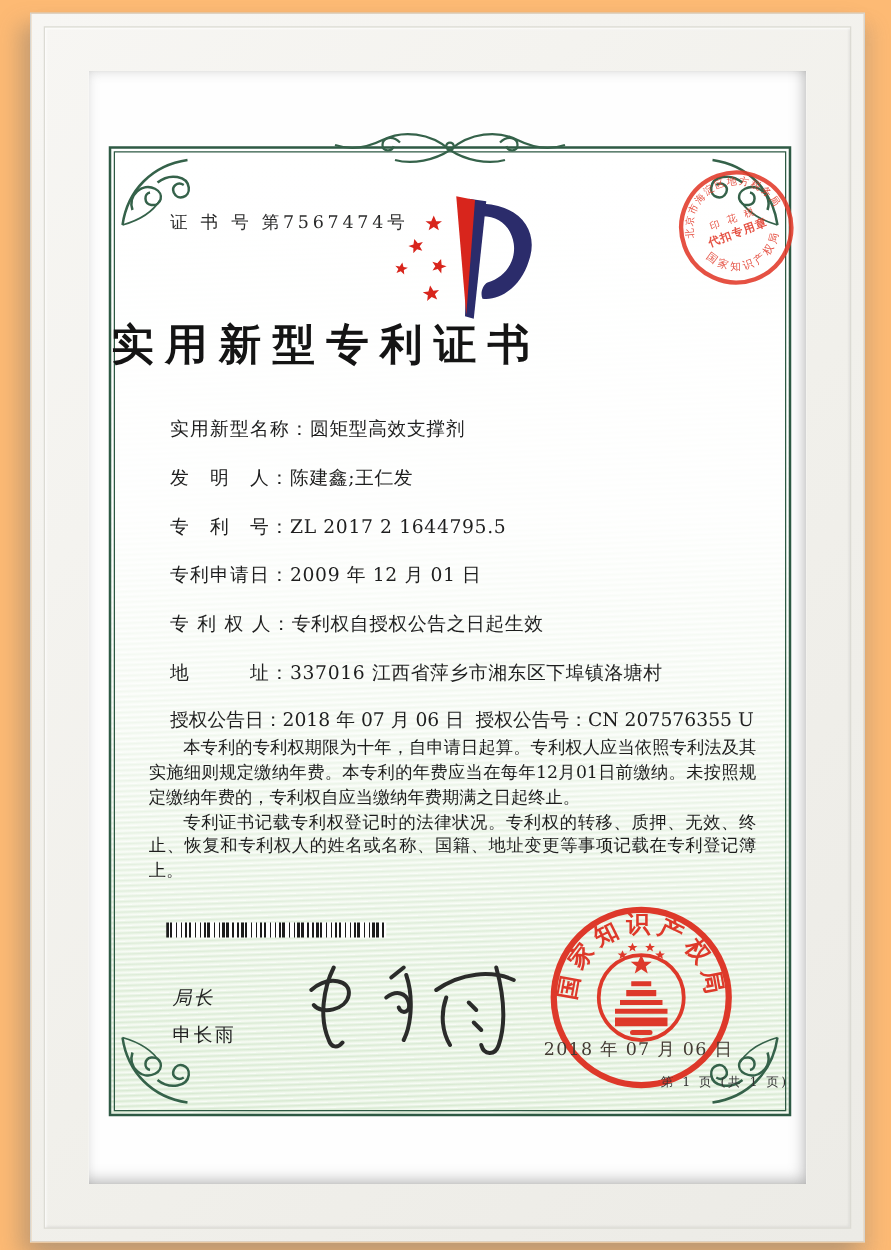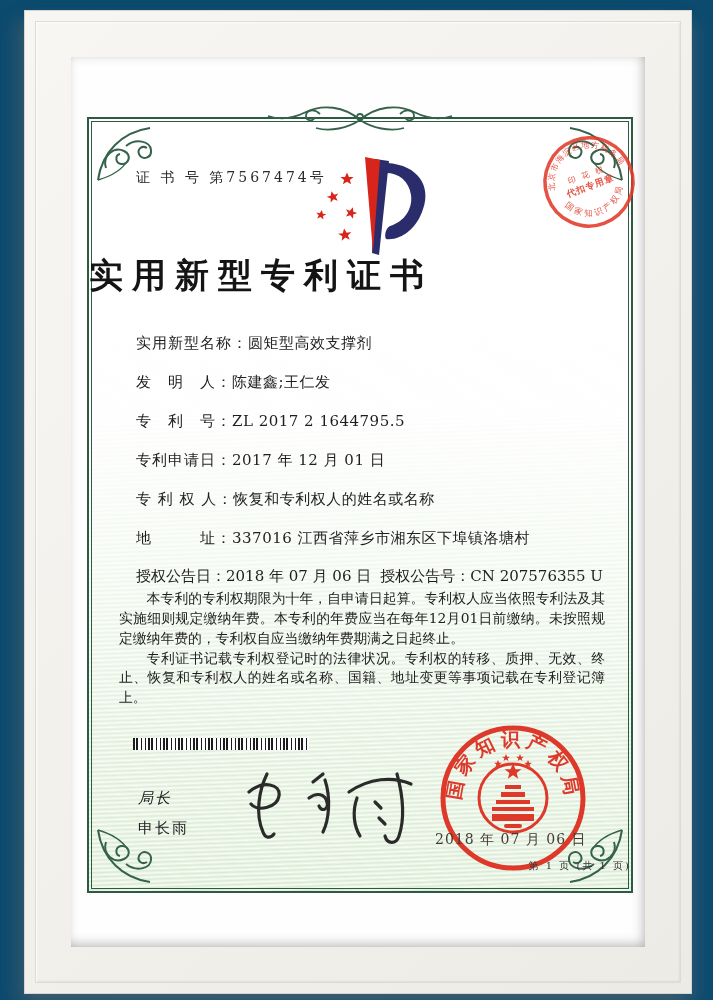--- a/index.html
+++ b/index.html
@@ -1,16 +1,16 @@
 <!DOCTYPE html>
 <html><head>
 <meta charset="utf-8">
 <style>
   html,body{margin:0;padding:0;background:#ffffff;}
-  .scene{position:relative;width:713px;height:1000px;overflow:hidden;background:#0c4a6e;
+  .scene{position:relative;width:713px;height:1000px;overflow:hidden;background:#fdba74;
          font-family:"DejaVu Serif","Liberation Serif",serif;}
   
   .frame{position:absolute;left:24px;top:10px;width:666px;height:982px;
          background:linear-gradient(135deg,#f7f6f3 0%,#f1f0eb 55%,#ecebe6 100%);
          border:1px solid #d6d5d0;
          box-shadow:-9px 10px 16px rgba(110,110,110,.35), 7px 10px 14px rgba(130,130,130,.20);}
   .frame::before{content:"";position:absolute;inset:10px;border:1px solid #dcdbd4;
          box-shadow:inset 1px 1px 2px rgba(255,255,255,.85), inset -1px -1px 2px rgba(0,0,0,.07);}
   .paper{position:absolute;inset:46px;background:#fefefe;
          box-shadow:inset -6px -7px 12px -5px rgba(90,90,90,.45), inset 3px 4px 9px -4px rgba(100,100,100,.25);}
@@ -144,25 +144,25 @@
           <div class="frow">
             <span class="lab">发　明　人：</span>
             <span class="val">陈建鑫;王仁发</span>
           </div>
           <div class="frow">
             <span class="lab">专　利　号：</span>
             <span class="val">ZL 2017 2 1644795.5</span>
           </div>
           <div class="frow">
             <span class="lab">专利申请日：</span>
-            <span class="val">2017 年 12 月 01 日</span>
+            <span class="val">2009 年 12 月 01 日</span>
           </div>
           <div class="frow">
             <span class="lab">专 利 权 人：</span>
-            <span class="val">恢复和专利权人的姓名或名称</span>
+            <span class="val">专利权自授权公告之日起生效</span>
           </div>
           <div class="frow">
             <span class="lab">地　　　址：</span>
             <span class="val">337016 江西省萍乡市湘东区下埠镇洛塘村</span>
           </div>
         </div>
 
         <div class="abs grant">
           <span>
             <span>授权公告日：</span><span>2018 年 07 月 06 日</span>

